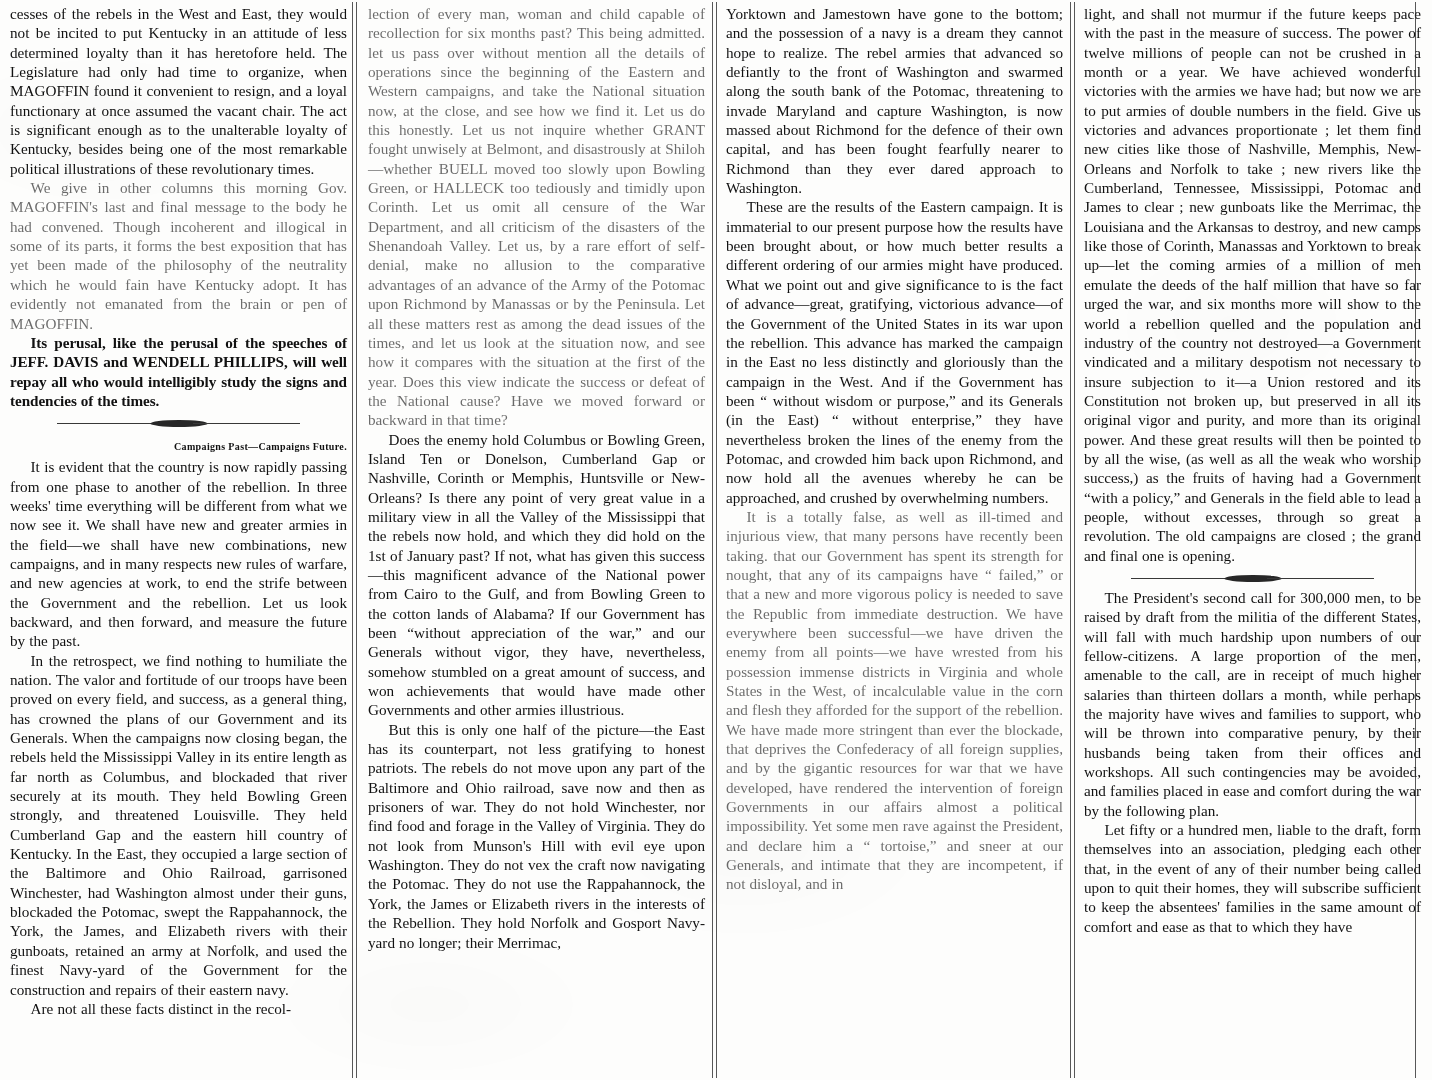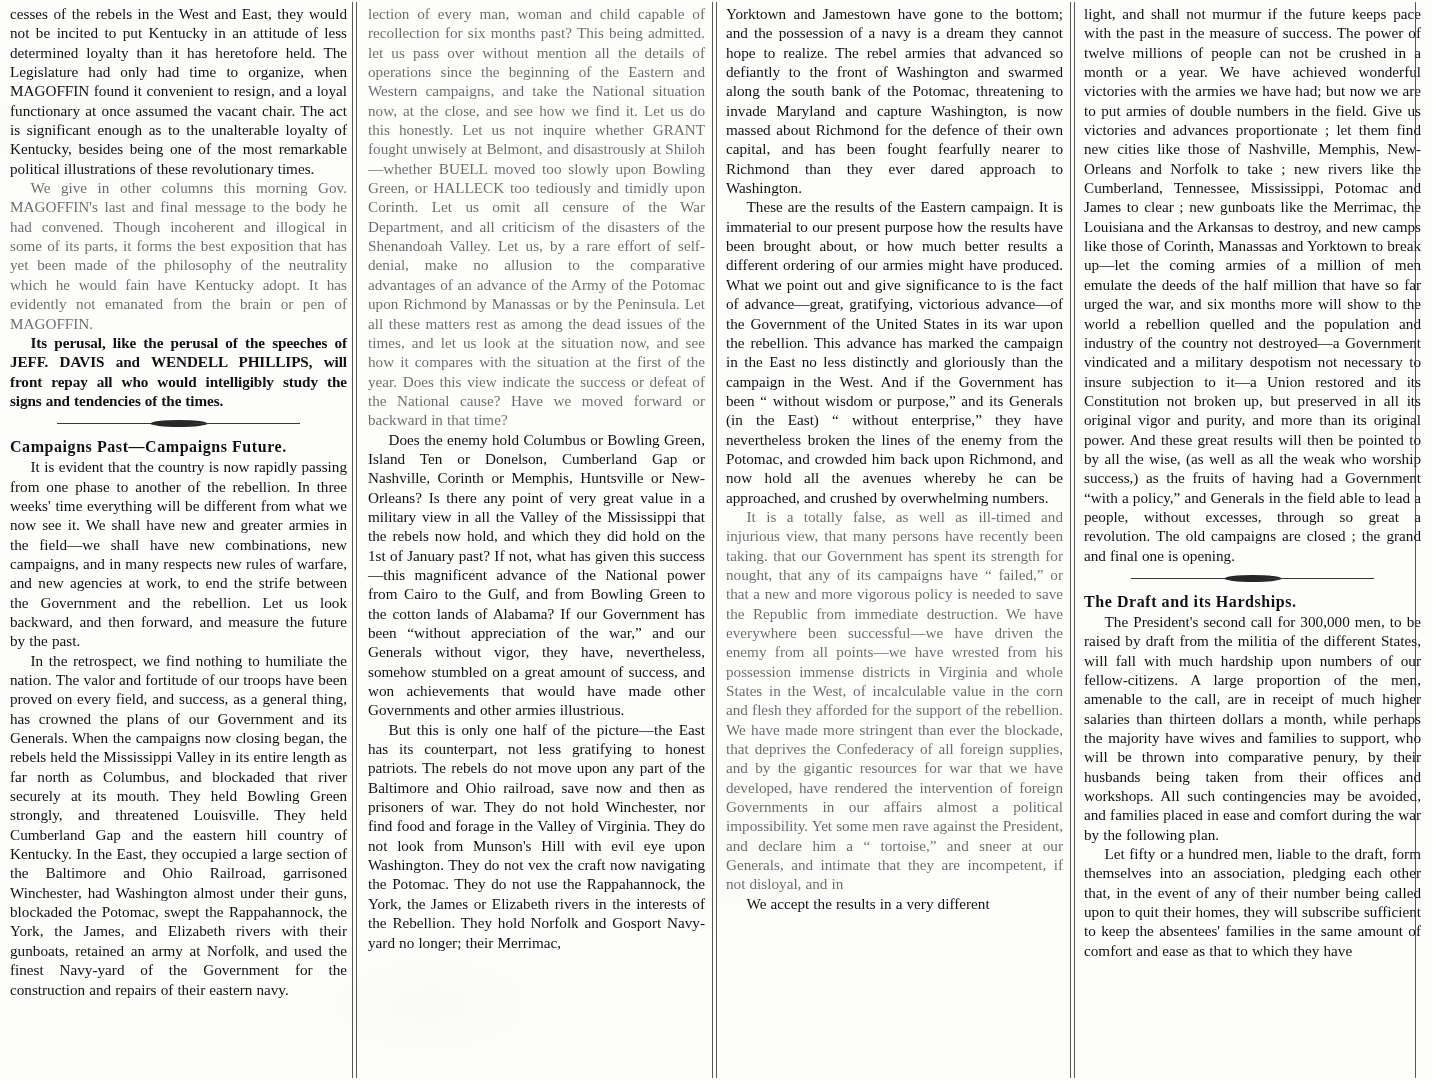--- a/index.html
+++ b/index.html
@@ -91,23 +91,23 @@
     text-align: justify;
     text-indent: 1.35em;
     hyphens: manual;
     word-spacing: .02em;
   }
   p.cont { text-indent: 0; }
 
   
   .headline {
     margin: 6px 0 1px 0;
-    text-align: left;
+    text-align: right;
     font-weight: bold;
-    font-size: 16px;
+    font-size: 10px;
     line-height: 19px;
     letter-spacing: .035em;
     font-family: "Liberation Serif", "DejaVu Serif", serif;
   }
 
   
   .ornament {
     position: relative;
     height: 14px;
     margin: 7px auto 2px auto;
@@ -151,52 +151,51 @@
 </head>
 <body>
 
 <div id="page">
 
   <div class="columns colwrap">
 
     <div class="col">
       <p class="cont">cesses of the rebels in the West and East, they would not be incited to put Kentucky in an attitude of less determined loyalty than it has heretofore held. The Legislature had only had time to organize, when MAGOFFIN found it convenient to resign, and a loyal functionary at once assumed the vacant chair. The act is significant enough as to the unalterable loyalty of Kentucky, besides being one of the most remarkable political illustrations of these revolutionary times.</p>
       <p class="faded">We give in other columns this morning Gov. MAGOFFIN's last and final message to the body he had convened. Though incoherent and illogical in some of its parts, it forms the best exposition that has yet been made of the philosophy of the neutrality which he would fain have Kentucky adopt. It has evidently not emanated from the brain or pen of MAGOFFIN.</p>
-      <p class="inked">Its perusal, like the perusal of the speeches of JEFF. DAVIS and WENDELL PHILLIPS, will front repay all who would intelligibly study the signs and tendencies of the times.</p>
+      <p class="inked">Its perusal, like the perusal of the speeches of JEFF. DAVIS and WENDELL PHILLIPS, will well repay all who would intelligibly study the signs and tendencies of the times.</p>
       <div class="ornament">
         <span class="bar left"></span>
           <span class="lens"></span>
           <span class="bar right"></span>
       </div>
       <div class="headline">Campaigns Past—Campaigns Future.</div>
       <p class="inked-soft">It is evident that the country is now rapidly passing from one phase to another of the rebellion. In three weeks' time everything will be different from what we now see it. We shall have new and greater armies in the field—we shall have new combinations, new campaigns, and in many respects new rules of warfare, and new agencies at work, to end the strife between the Government and the rebellion. Let us look backward, and then forward, and measure the future by the past.</p>
       <p class="inked-soft">In the retrospect, we find nothing to humiliate the nation. The valor and fortitude of our troops have been proved on every field, and success, as a general thing, has crowned the plans of our Government and its Generals. When the campaigns now closing began, the rebels held the Mississippi Valley in its entire length as far north as Columbus, and blockaded that river securely at its mouth. They held Bowling Green strongly, and threatened Louisville. They held Cumberland Gap and the eastern hill country of Kentucky. In the East, they occupied a large section of the Baltimore and Ohio Railroad, garrisoned Winchester, had Washington almost under their guns, blockaded the Potomac, swept the Rappahannock, the York, the James, and Elizabeth rivers with their gunboats, retained an army at Norfolk, and used the finest Navy-yard of the Government for the construction and repairs of their eastern navy.</p>
+      <p>Are not all these facts distinct in the recol-</p>
     </div>
 
     <div class="col">
       <p class="cont faded">lection of every man, woman and child capable of recollection for six months past? This being admitted. let us pass over without mention all the details of operations since the beginning of the Eastern and Western campaigns, and take the National situation now, at the close, and see how we find it. Let us do this honestly. Let us not inquire whether GRANT fought unwisely at Belmont, and disastrously at Shiloh—whether BUELL moved too slowly upon Bowling Green, or HALLECK too tediously and timidly upon Corinth. Let us omit all censure of the War Department, and all criticism of the disasters of the Shenandoah Valley. Let us, by a rare effort of self-denial, make no allusion to the comparative advantages of an advance of the Army of the Potomac upon Richmond by Manassas or by the Peninsula. Let all these matters rest as among the dead issues of the times, and let us look at the situation now, and see how it compares with the situation at the first of the year. Does this view indicate the success or defeat of the National cause? Have we moved forward or backward in that time?</p>
       <p>Does the enemy hold Columbus or Bowling Green, Island Ten or Donelson, Cumberland Gap or Nashville, Corinth or Memphis, Huntsville or New-Orleans? Is there any point of very great value in a military view in all the Valley of the Mississippi that the rebels now hold, and which they did hold on the 1st of January past? If not, what has given this success—this magnificent advance of the National power from Cairo to the Gulf, and from Bowling Green to the cotton lands of Alabama? If our Government has been “without appreciation of the war,” and our Generals without vigor, they have, nevertheless, somehow stumbled on a great amount of success, and won achievements that would have made other Governments and other armies illustrious.</p>
       <p>But this is only one half of the picture—the East has its counterpart, not less gratifying to honest patriots. The rebels do not move upon any part of the Baltimore and Ohio railroad, save now and then as prisoners of war. They do not hold Winchester, nor find food and forage in the Valley of Virginia. They do not look from Munson's Hill with evil eye upon Washington. They do not vex the craft now navigating the Potomac. They do not use the Rappahannock, the York, the James or Elizabeth rivers in the interests of the Rebellion. They hold Norfolk and Gosport Navy-yard no longer; their Merrimac,</p>
     </div>
 
     <div class="col">
       <p class="cont">Yorktown and Jamestown have gone to the bottom; and the possession of a navy is a dream they cannot hope to realize. The rebel armies that advanced so defiantly to the front of Washington and swarmed along the south bank of the Potomac, threatening to invade Maryland and capture Washington, is now massed about Richmond for the defence of their own capital, and has been fought fearfully nearer to Richmond than they ever dared approach to Washington.</p>
       <p>These are the results of the Eastern campaign. It is immaterial to our present purpose how the results have been brought about, or how much better results a different ordering of our armies might have produced. What we point out and give significance to is the fact of advance—great, gratifying, victorious advance—of the Government of the United States in its war upon the rebellion. This advance has marked the campaign in the East no less distinctly and gloriously than the campaign in the West. And if the Government has been “ without wisdom or purpose,” and its Generals (in the East) “ without enterprise,” they have nevertheless broken the lines of the enemy from the Potomac, and crowded him back upon Richmond, and now hold all the avenues whereby he can be approached, and crushed by overwhelming numbers.</p>
       <p class="faded">It is a totally false, as well as ill-timed and injurious view, that many persons have recently been taking. that our Government has spent its strength for nought, that any of its campaigns have “ failed,” or that a new and more vigorous policy is needed to save the Republic from immediate destruction. We have everywhere been successful—we have driven the enemy from all points—we have wrested from his possession immense districts in Virginia and whole States in the West, of incalculable value in the corn and flesh they afforded for the support of the rebellion. We have made more stringent than ever the blockade, that deprives the Confederacy of all foreign supplies, and by the gigantic resources for war that we have developed, have rendered the intervention of foreign Governments in our affairs almost a political impossibility. Yet some men rave against the President, and declare him a “ tortoise,” and sneer at our Generals, and intimate that they are incompetent, if not disloyal, and in</p>
-      <p class="inked-soft">We accept the results in a very different</p>
     </div>
 
     <div class="col">
       <p class="cont inked-soft">light, and shall not murmur if the future keeps pace with the past in the measure of success. The power of twelve millions of people can not be crushed in a month or a year. We have achieved wonderful victories with the armies we have had; but now we are to put armies of double numbers in the field. Give us victories and advances proportionate ; let them find new cities like those of Nashville, Memphis, New-Orleans and Norfolk to take ; new rivers like the Cumberland, Tennessee, Mississippi, Potomac and James to clear ; new gunboats like the Merrimac, the Louisiana and the Arkansas to destroy, and new camps like those of Corinth, Manassas and Yorktown to break up—let the coming armies of a million of men emulate the deeds of the half million that have so far urged the war, and six months more will show to the world a rebellion quelled and the population and industry of the country not destroyed—a Government vindicated and a military despotism not necessary to insure subjection to it—a Union restored and its Constitution not broken up, but preserved in all its original vigor and purity, and more than its original power. And these great results will then be pointed to by all the wise, (as well as all the weak who worship success,) as the fruits of having had a Government “with a policy,” and Generals in the field able to lead a people, without excesses, through so great a revolution. The old campaigns are closed ; the grand and final one is opening.</p>
       <div class="ornament">
         <span class="bar left"></span>
           <span class="lens"></span>
           <span class="bar right"></span>
       </div>
-      <div class="headline">The Draft and its Hardships.</div>
       <p>The President's second call for 300,000 men, to be raised by draft from the militia of the different States, will fall with much hardship upon numbers of our fellow-citizens. A large proportion of the men, amenable to the call, are in receipt of much higher salaries than thirteen dollars a month, while perhaps the majority have wives and families to support, who will be thrown into comparative penury, by their husbands being taken from their offices and workshops. All such contingencies may be avoided, and families placed in ease and comfort during the war by the following plan.</p>
       <p>Let fifty or a hundred men, liable to the draft, form themselves into an association, pledging each other that, in the event of any of their number being called upon to quit their homes, they will subscribe sufficient to keep the absentees' families in the same amount of comfort and ease as that to which they have</p>
     </div>
 
   </div>
 
   <div class="rule rule-a"></div>
   <div class="rule rule-b"></div>
   <div class="rule rule-c"></div>
   <div class="rule rule-d single"></div>

